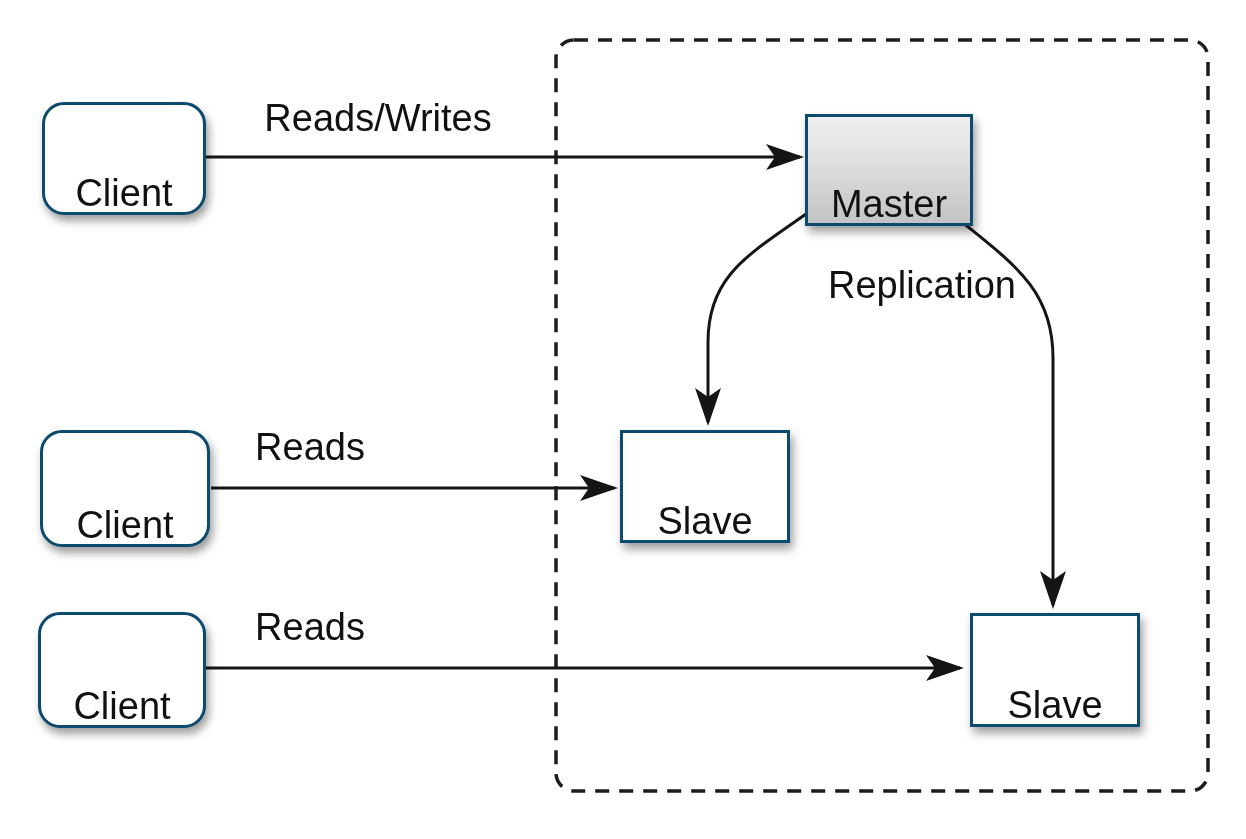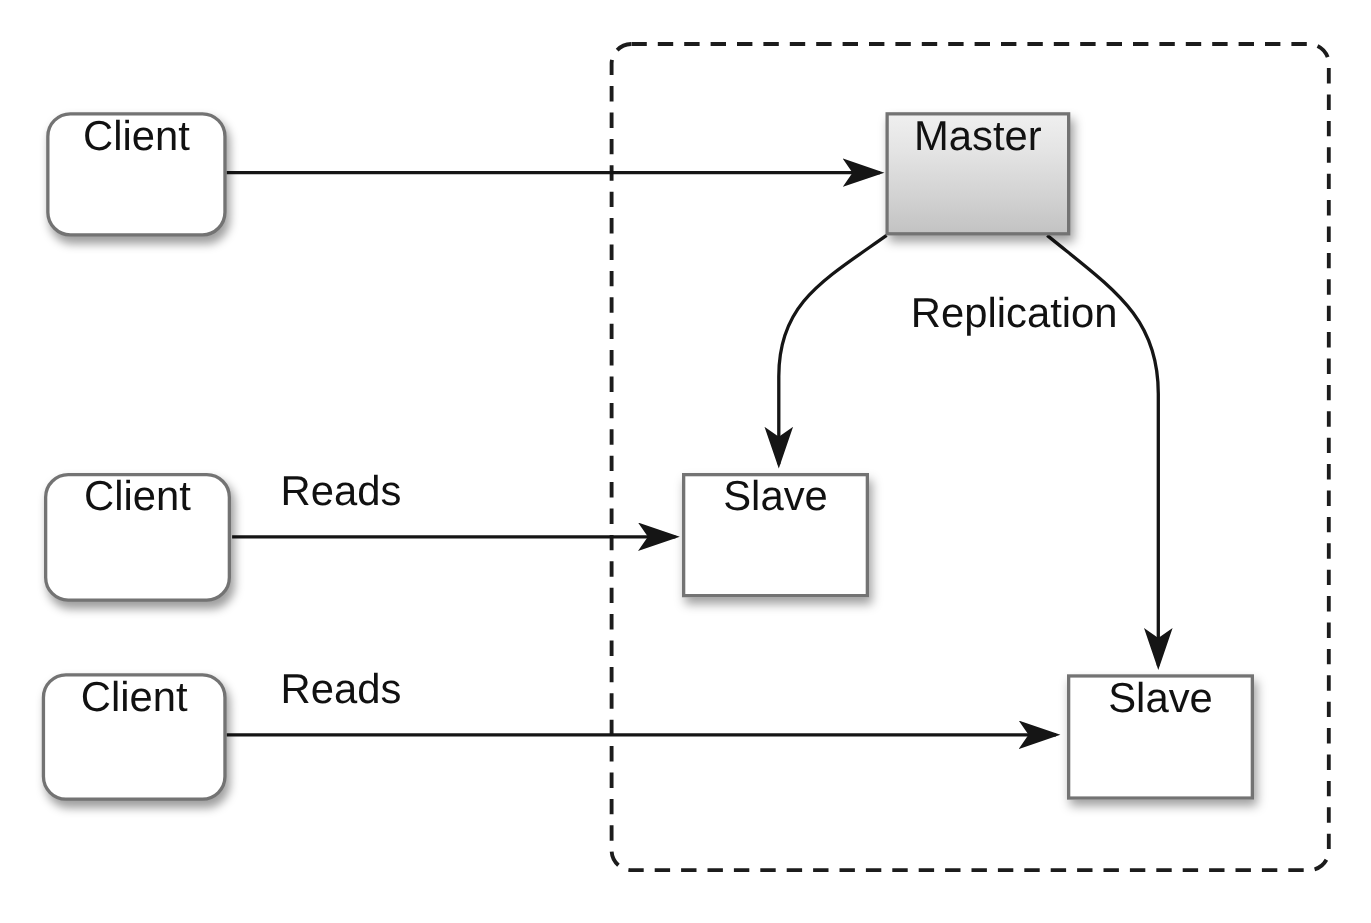--- a/index.html
+++ b/index.html
@@ -13,32 +13,33 @@
     overflow: hidden;
   }
   svg.wires {
     position: absolute;
     left: 0; top: 0;
     width: 1246px; height: 839px;
   }
   .node {
     position: absolute;
     display: flex;
-    align-items: flex-start;
+    align-items: flex-end;
     justify-content: center;
     background: #ffffff;
-    border: 3px solid #737373;
+    border: 3px solid #0c4a6e;
     font-size: 38px;
     line-height: 1;
     box-shadow: 3px 6px 9px rgba(0,0,0,0.38);
     box-sizing: border-box;
   }
   .node.client { border-radius: 22px; }
   .node.master {
     background: linear-gradient(180deg, #efefef 0%, #e4e4e4 30%, #d2d2d2 70%, #c3c3c3 100%);
+    margin-top: 12px;
   }
   .edge-label {
     position: absolute;
     font-size: 38px;
     line-height: 1;
     text-align: center;
     white-space: nowrap;
   }
 </style>
 </head>
@@ -83,20 +84,21 @@
   </div>
 
   <div class="node slave" style="left:620px; top:430px; width:170px; height:113px;">
     <span>Slave</span>
   </div>
 
   <div class="node slave" style="left:970px; top:613px; width:170px; height:114px;">
     <span>Slave</span>
   </div>
 
+  <div class="edge-label" style="left:258px; top:99px; width:240px;">Reads/Writes</div>
 
   <div class="edge-label" style="left:245px; top:428px; width:130px;">Reads</div>
 
   <div class="edge-label" style="left:245px; top:608px; width:130px;">Reads</div>
 
   <div class="edge-label" style="left:802px; top:266px; width:240px;">Replication</div>
 
 </div>
 
 </body></html>

